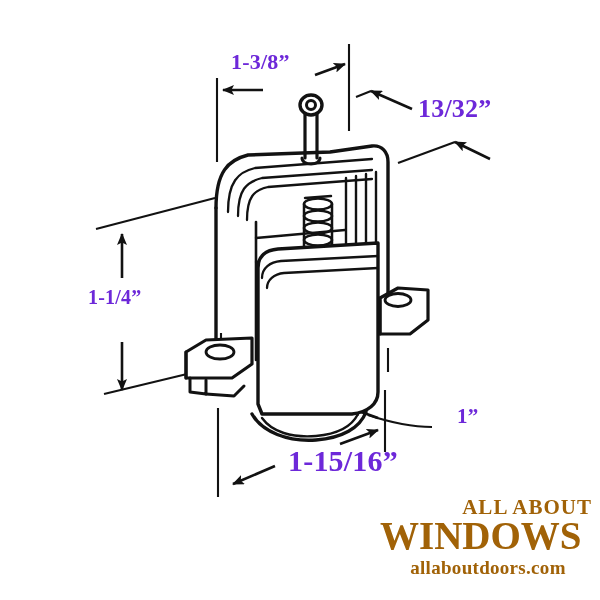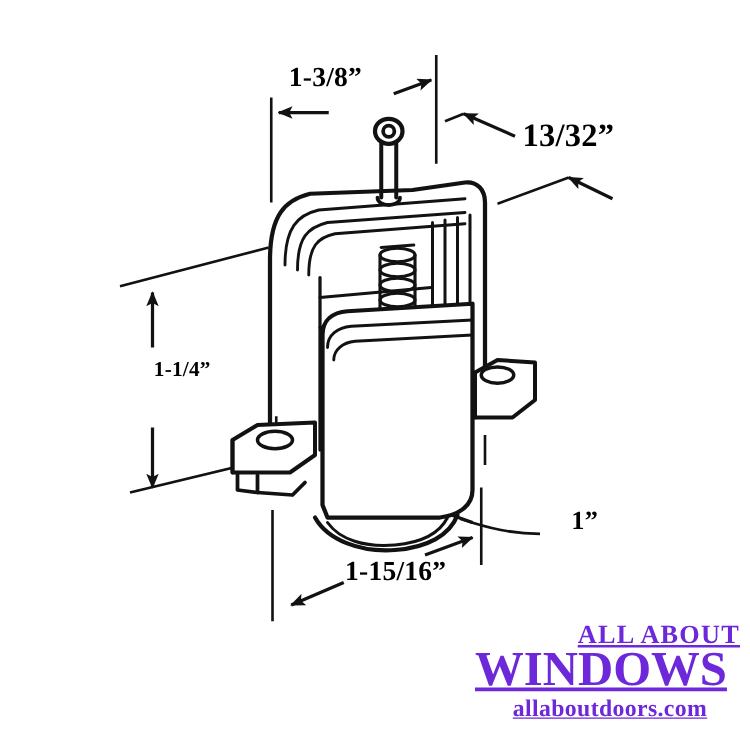--- a/index.html
+++ b/index.html
@@ -20,70 +20,68 @@
     position: absolute;
     left: 0;
     top: 0;
     width: 600px;
     height: 600px;
   }
   .dim-label {
     position: absolute;
     font-family: "Liberation Serif", "DejaVu Serif", serif;
     font-weight: bold;
-    color: #000000;
+    color: #6d28d9;
     white-space: nowrap;
     line-height: 1.05;
     letter-spacing: 0.2px;
   }
   #label-width {
     left: 231px;
     top: 50px;
     font-size: 22px;
   }
   #label-depth {
     left: 418px;
     top: 95px;
     font-size: 26px;
   }
   #label-height {
     left: 88px;
     top: 287px;
-    font-size: 17px;
-    margin-left: 35px;
+    font-size: 20px;
   }
   #label-length {
-    left: 276px;
+    left: 288px;
     top: 445px;
-    font-size: 22px;
+    font-size: 30px;
   }
   #label-diameter {
     left: 435px;
     top: 405px;
     font-size: 21px;
     text-align: left;
   }
   #label-diameter .dia-num {
     display: block;
     margin-left: 22px;
   }
   #label-diameter .dia-word {
     display: block;
   }
   #watermark {
     position: absolute;
     left: 380px;
     top: 497px;
     width: 216px;
-    color: #6d28d9;
+    color: #a16207;
     font-family: "Liberation Serif", "DejaVu Serif", serif;
     font-weight: bold;
     text-align: center;
     user-select: none;
-    text-decoration: underline;
   }
   #watermark .wm-row1 {
     font-size: 21px;
     letter-spacing: 1px;
     line-height: 0.98;
     text-align: right;
     padding-right: 4px;
   }
   #watermark .wm-row2 {
     position: relative;

